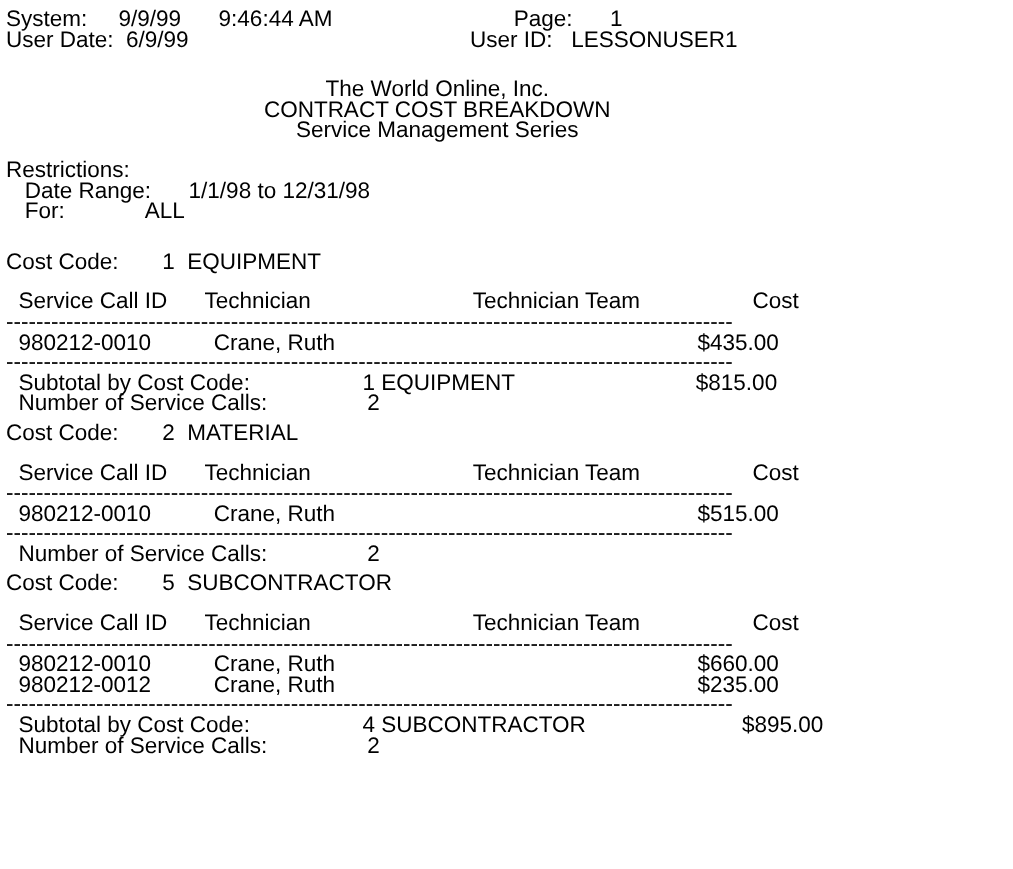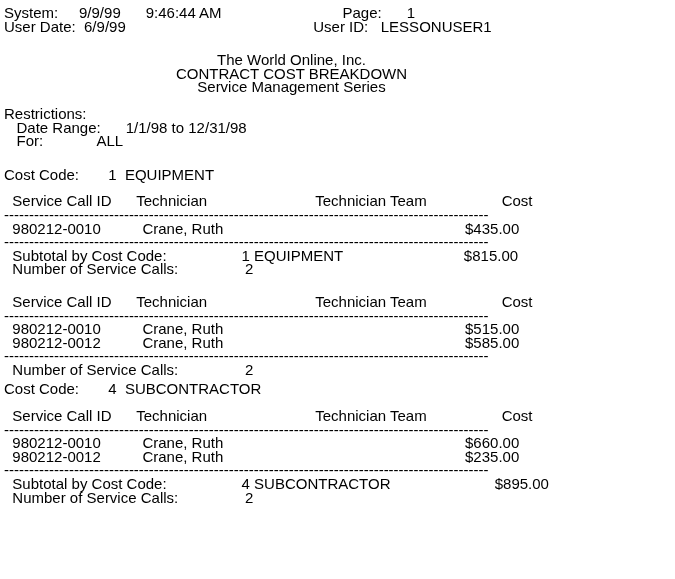--- a/index.html
+++ b/index.html
@@ -71,33 +71,33 @@
     <div class="row pad-left">-------------------------------------------------------------------------------------------------</div>
     <div class="row pad-left">  980212-0010          Crane, Ruth                                                          $435.00</div>
     <div class="row pad-left">-------------------------------------------------------------------------------------------------</div>
     <div class="row pad-left">  Subtotal by Cost Code:                  1 EQUIPMENT                             $815.00</div>
     <div class="row pad-left">  Number of Service Calls:                2</div>
   </div>
 
   <div class="spacer-sm"></div>
 
   <div class="section">
+    <div class="row pad-left">Cost Code:       2  MATERIAL</div>
     <div class="spacer-md"></div>
     <div class="row pad-left">  Service Call ID      Technician                          Technician Team                  Cost</div>
     <div class="row pad-left">-------------------------------------------------------------------------------------------------</div>
     <div class="row pad-left">  980212-0010          Crane, Ruth                                                          $515.00</div>
-    <div class="row pad-left">  980212-0012          Crane, Ruth                                                          $585.00</div>
     <div class="row pad-left">-------------------------------------------------------------------------------------------------</div>
     <div class="row pad-left">  Number of Service Calls:                2</div>
   </div>
 
   <div class="spacer-sm"></div>
 
   <div class="section">
-    <div class="row pad-left">Cost Code:       4  SUBCONTRACTOR</div>
+    <div class="row pad-left">Cost Code:       5  SUBCONTRACTOR</div>
     <div class="spacer-md"></div>
     <div class="row pad-left">  Service Call ID      Technician                          Technician Team                  Cost</div>
     <div class="row pad-left">-------------------------------------------------------------------------------------------------</div>
     <div class="row pad-left">  980212-0010          Crane, Ruth                                                          $660.00</div>
     <div class="row pad-left">  980212-0012          Crane, Ruth                                                          $235.00</div>
     <div class="row pad-left">-------------------------------------------------------------------------------------------------</div>
     <div class="row pad-left">  Subtotal by Cost Code:                  4 SUBCONTRACTOR                         $895.00</div>
     <div class="row pad-left">  Number of Service Calls:                2</div>
   </div>
 

